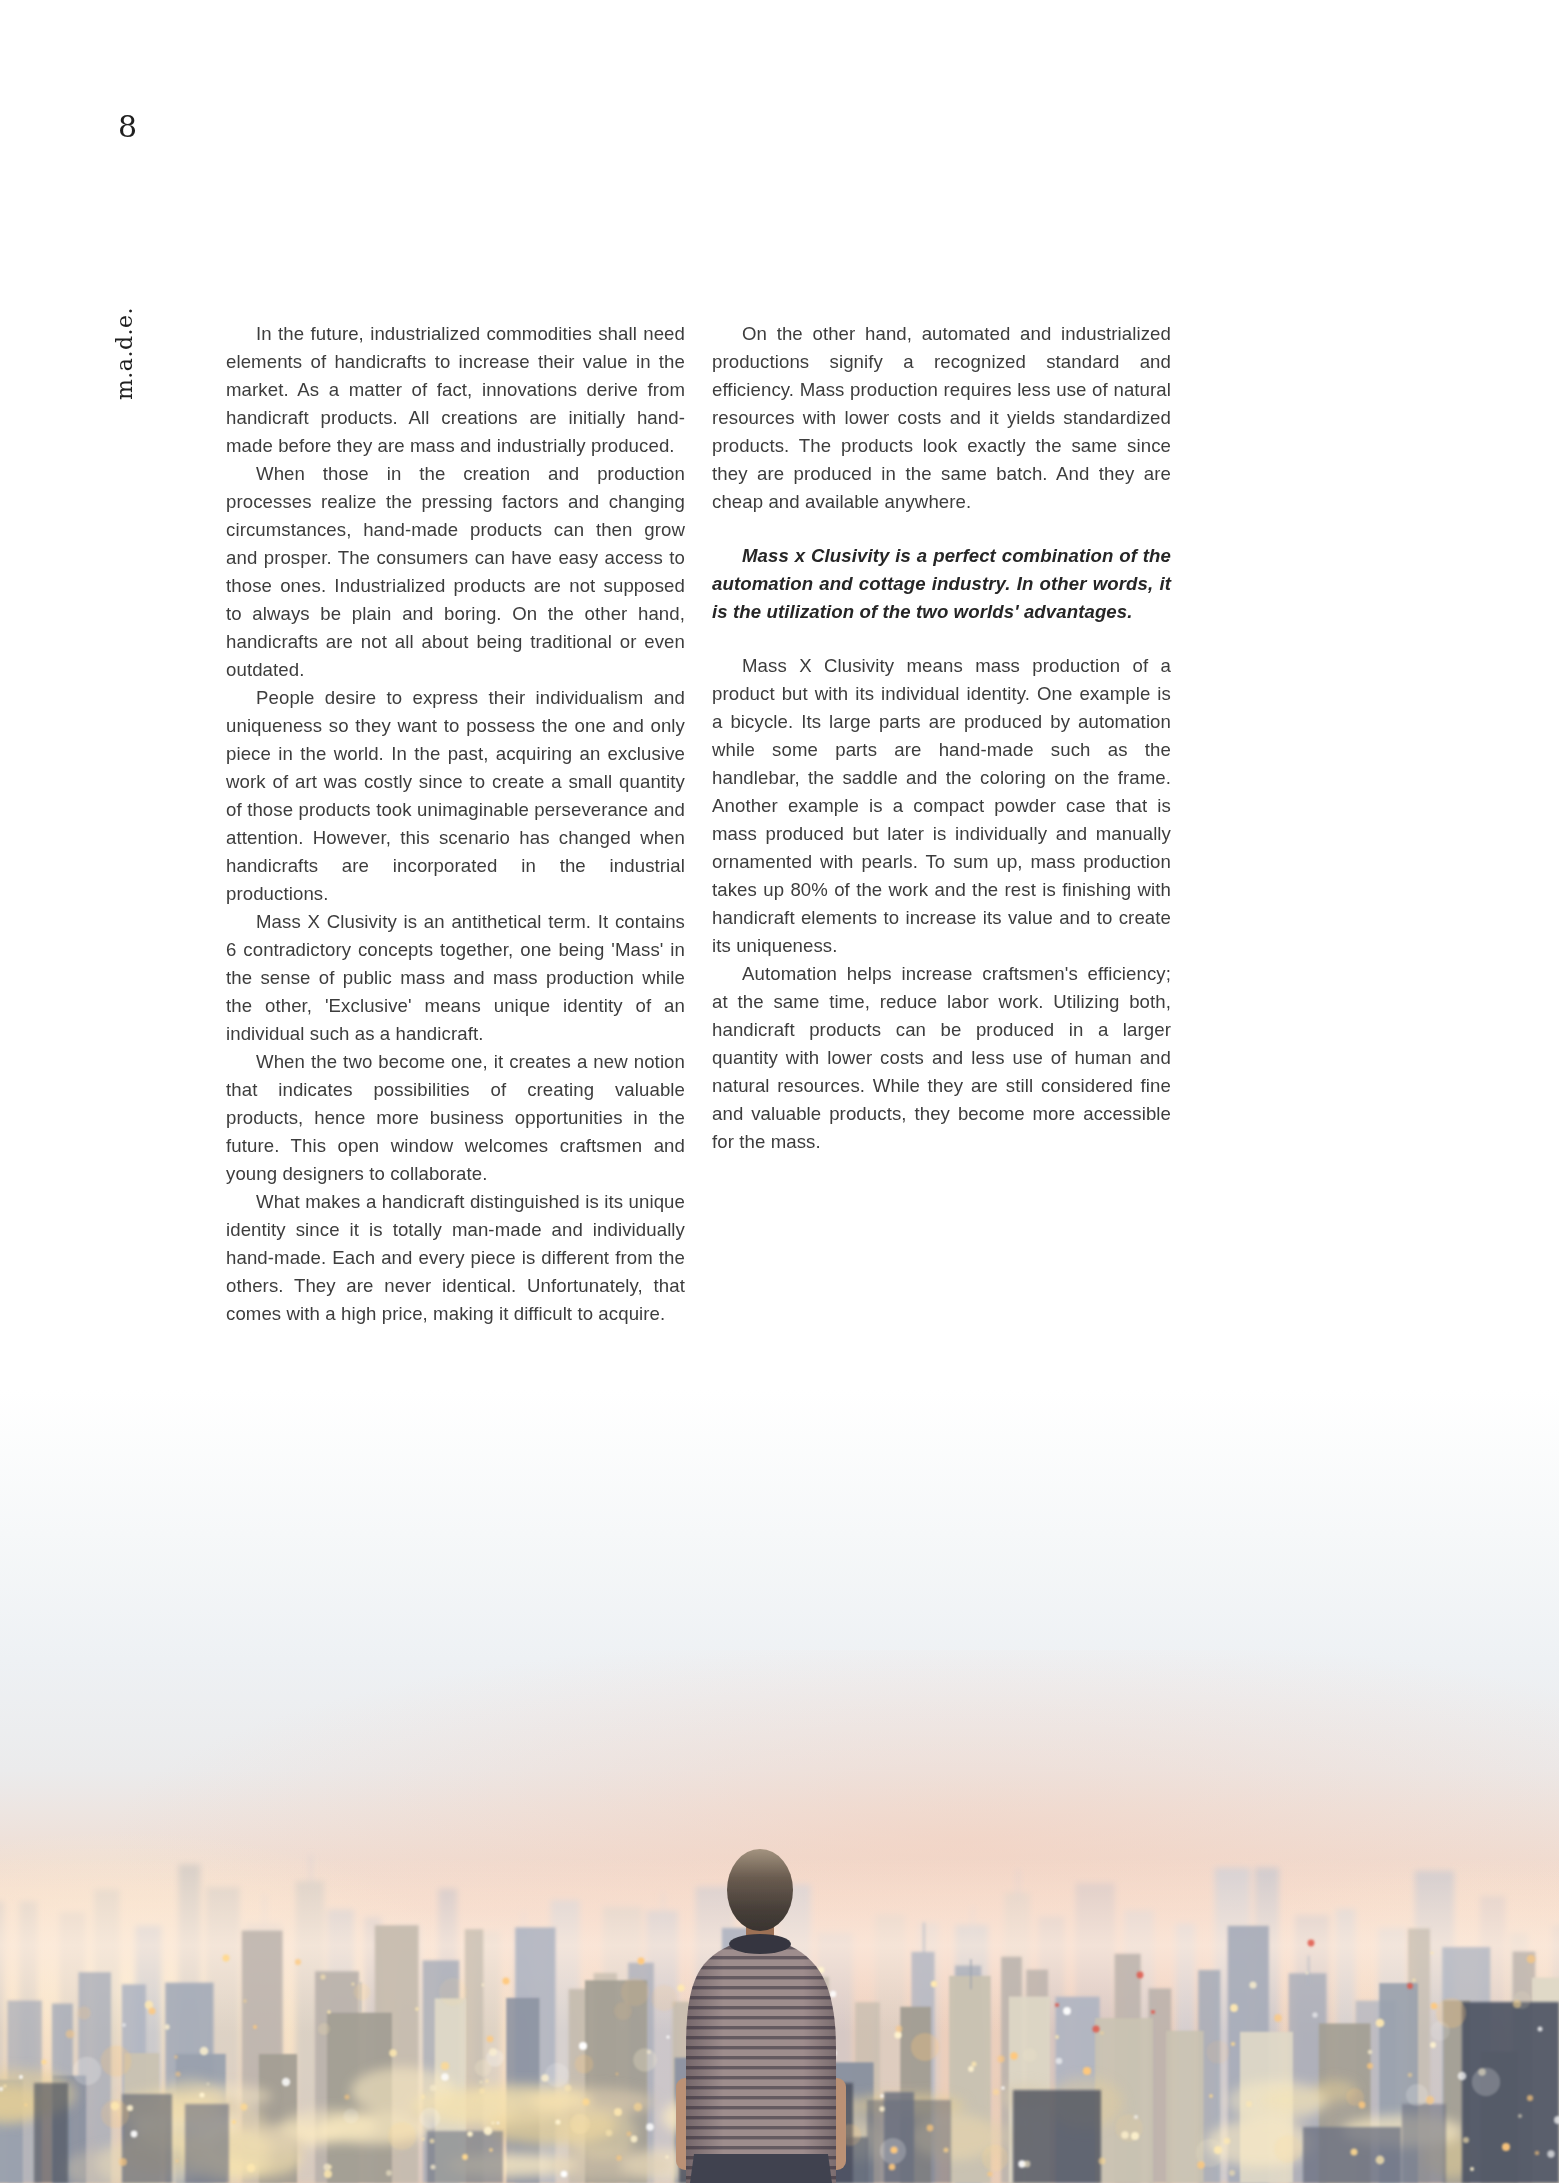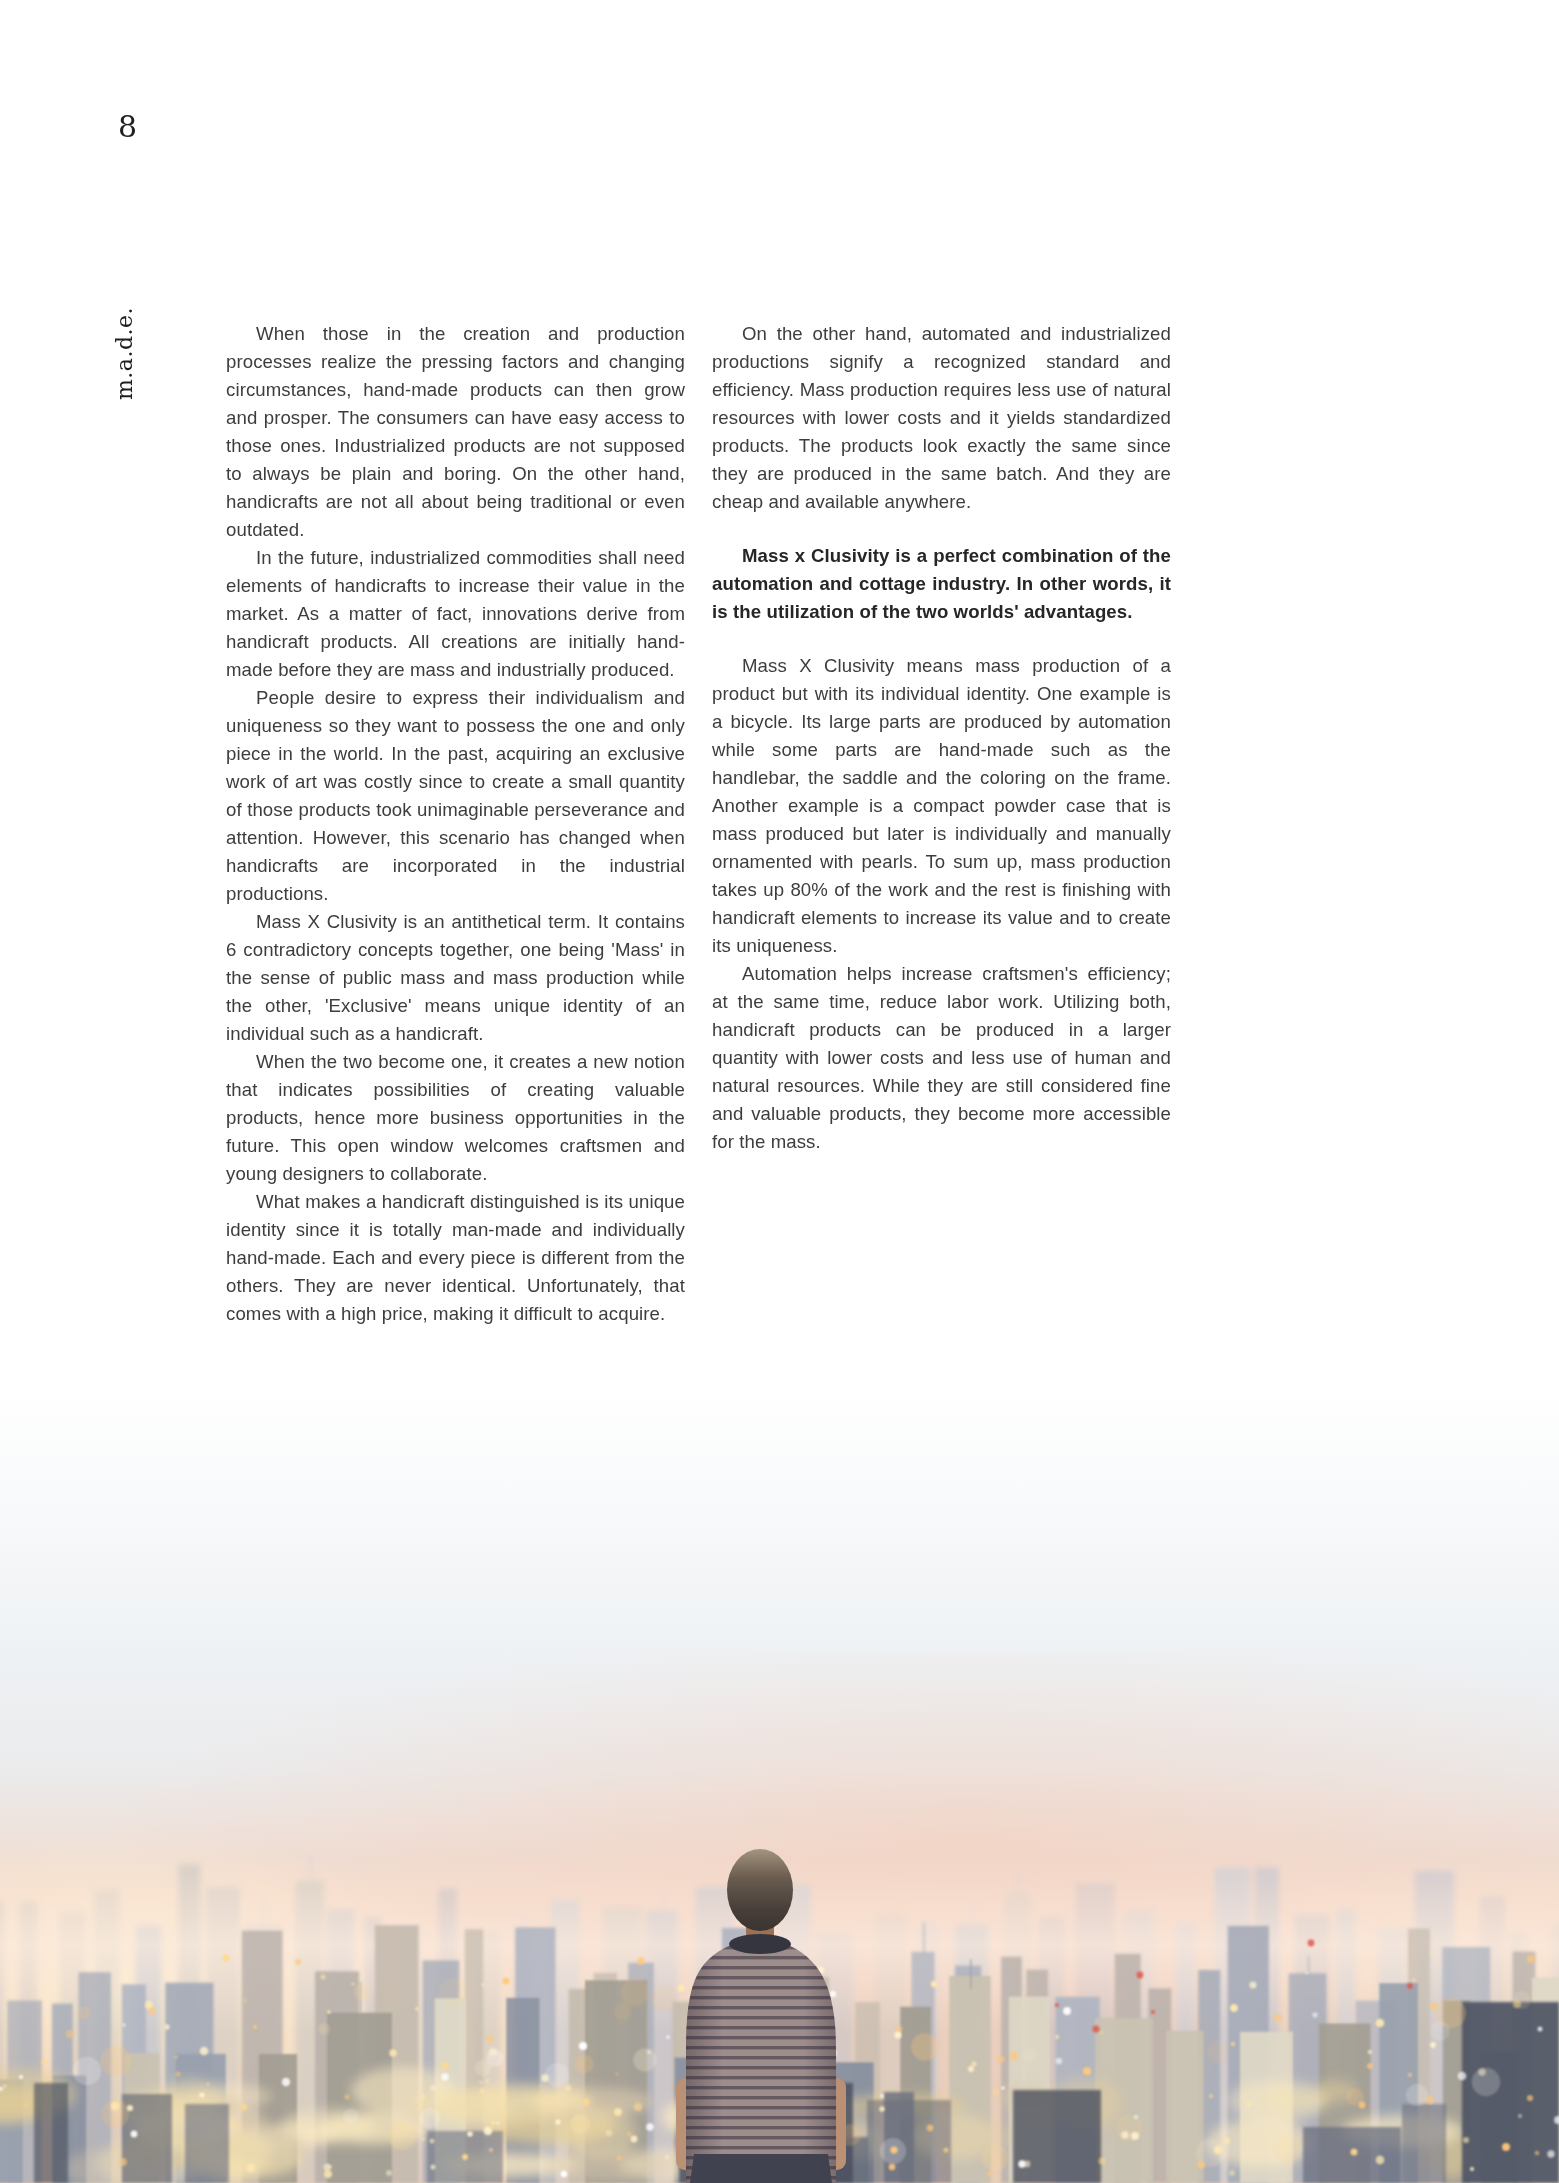--- a/index.html
+++ b/index.html
@@ -18,39 +18,39 @@
   }
   .col{
     position:absolute;top:320px;width:459px;
     font-size:18.6px;line-height:28px;text-align:justify;
     color:#3d3d3d;letter-spacing:.1px;
   }
   .col-left{left:226px;}
   .col-right{left:712px;}
   .col p{margin:0;text-indent:30px;}
   .col p.quote{
-    font-weight:bold;color:#262626;margin:26px 0;
+    font-weight:bold;font-style:italic;color:#262626;margin:26px 0;
   }
   .photo{
     position:absolute;left:0;top:1390px;width:1559px;height:793px;
   }
   .photo svg{display:block;width:1559px;height:793px;}
 </style>
 </head>
 <body>
 
 <div class="page">
 
   <div class="pageno">8</div>
 
   <div class="masthead">m.a.d.e.</div>
 
   <div class="col col-left">
+    <p>In the future, industrialized commodities shall need elements of handicrafts to increase their value in the market. As a matter of fact, innovations derive from handicraft products. All creations are initially hand-made before they are mass and industrially produced.</p>
     <p>When those in the creation and production processes realize the pressing factors and changing circumstances, hand-made products can then grow and prosper. The consumers can have easy access to those ones. Industrialized products are not supposed to always be plain and boring. On the other hand, handicrafts are not all about being traditional or even outdated.</p>
-    <p>In the future, industrialized commodities shall need elements of handicrafts to increase their value in the market. As a matter of fact, innovations derive from handicraft products. All creations are initially hand-made before they are mass and industrially produced.</p>
     <p>People desire to express their individualism and uniqueness so they want to possess the one and only piece in the world. In the past, acquiring an exclusive work of art was costly since to create a small quantity of those products took unimaginable perseverance and attention. However, this scenario has changed when handicrafts are incorporated in the industrial productions.</p>
     <p>Mass X Clusivity is an antithetical term. It contains 6 contradictory concepts together, one being 'Mass' in the sense of public mass and mass production while the other, 'Exclusive' means unique identity of an individual such as a handicraft.</p>
     <p>When the two become one, it creates a new notion that indicates possibilities of creating valuable products, hence more business opportunities in the future. This open window welcomes craftsmen and young designers to collaborate.</p>
     <p>What makes a handicraft distinguished is its unique identity since it is totally man-made and individually hand-made. Each and every piece is different from the others. They are never identical. Unfortunately, that comes with a high price, making it difficult to acquire.</p>
   </div>
 
   <div class="col col-right">
     <p>On the other hand, automated and industrialized productions signify a recognized standard and efficiency. Mass production requires less use of natural resources with lower costs and it yields standardized products. The products look exactly the same since they are produced in the same batch. And they are cheap and available anywhere.</p>
     <p class="quote">Mass x Clusivity is a perfect combination of the automation and cottage industry. In other words, it is the utilization of the two worlds' advantages.</p>
     <p>Mass X Clusivity means mass production of a product but with its individual identity. One example is a bicycle. Its large parts are produced by automation while some parts are hand-made such as the handlebar, the saddle and the coloring on the frame. Another example is a compact powder case that is mass produced but later is individually and manually ornamented with pearls. To sum up, mass production takes up 80% of the work and the rest is finishing with handicraft elements to increase its value and to create its uniqueness.</p>

